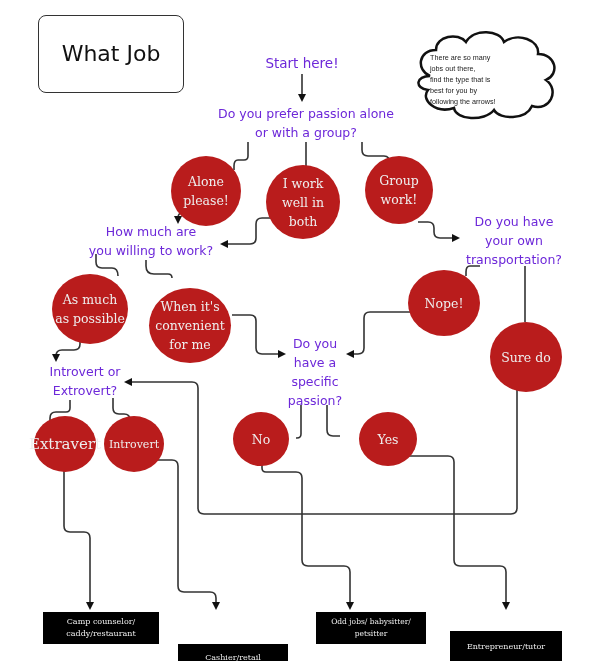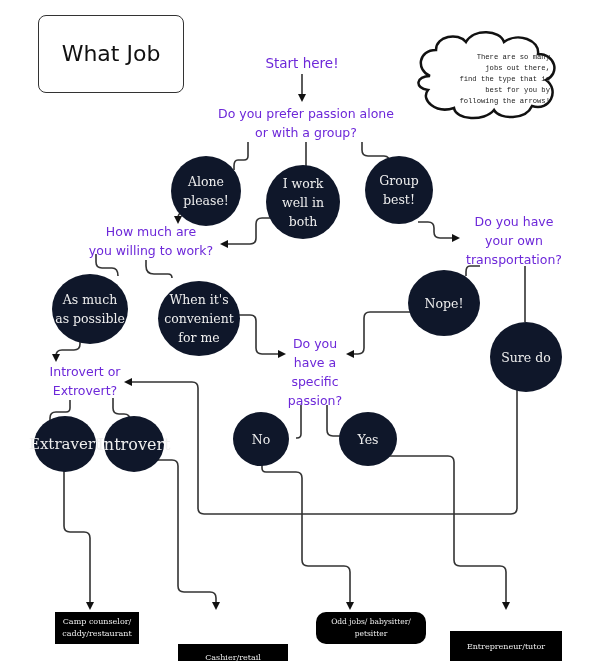--- a/index.html
+++ b/index.html
@@ -5,28 +5,28 @@
   html, body { margin: 0; padding: 0; background: #ffffff; }
   body { width: 603px; height: 661px; position: relative; overflow: hidden;
          font-family: "DejaVu Serif", "Liberation Serif", serif; color: #222; }
   .abs { position: absolute; }
   .title-box { left: 38px; top: 15px; width: 146px; height: 78px; border: 1.5px solid #333;
                border-radius: 8px; box-sizing: border-box; display: flex; flex-direction: column;
                align-items: center; justify-content: center; font-family: "DejaVu Sans", sans-serif;
                font-size: 22px; line-height: 32px; color: #111; }
   .q { text-align: center; font-family: "DejaVu Sans", sans-serif; font-size: 12.5px;
        line-height: 19px; color: #6d28d9; white-space: pre-line; }
-  .circle { background: #0f172a; border-radius: 50%; color: #eee; display: flex; align-items: center;
+  .circle { background: #b91c1c; border-radius: 50%; color: #eee; display: flex; align-items: center;
             justify-content: center; text-align: center; font-family: "DejaVu Serif", serif;
             font-size: 12.5px; line-height: 19px; white-space: pre-line; box-sizing: border-box; }
   .result { background: #000; color: #eee; display: flex; align-items: center; justify-content: center;
             text-align: center; font-family: "DejaVu Serif", serif; font-size: 8px; line-height: 12px;
             white-space: pre-line; }
-  .cloud-text { left: 430px; top: 52px; width: 120px; text-align: right;
-                font-family: Liberation Mono, monospace; font-size: 7.2px; line-height: 11px; color: #222;
+  .cloud-text { left: 430px; top: 52px; width: 120px; text-align: left;
+                font-family: Liberation Sans, sans-serif; font-size: 7.2px; line-height: 11px; color: #222;
                 white-space: pre-line; }
   svg.lines { position: absolute; left: 0; top: 0; }
 </style>
 </head>
 <body>
 
 <svg class="lines" width="603" height="661">
   <defs>
     <marker id="ah" markerWidth="8" markerHeight="8" refX="6" refY="4" orient="auto" markerUnits="userSpaceOnUse">
       <path d="M0,0 L8,4 L0,8 Z" fill="#111"></path>
@@ -93,50 +93,50 @@
 
 <div class="abs q" style="left:196px;top:104px;width:220px;">Do you prefer passion alone
 or with a group?</div>
 
 <div class="abs circle" style="left:171px;top:156px;width:70px;height:70px;">Alone
 please!</div>
 <div class="abs circle" style="left:266px;top:165px;width:74px;height:74px;">I work
 well in
 both</div>
 <div class="abs circle" style="left:365px;top:156px;width:68px;height:68px;">Group
-best!</div>
+work!</div>
 
 <div class="abs q" style="left:76px;top:222px;width:150px;">How much are
 you willing to work?</div>
 
 <div class="abs q" style="left:452px;top:212px;width:124px;">Do you have
 your own
 transportation?</div>
 
 <div class="abs circle" style="left:52px;top:274px;width:76px;height:70px;">As much
 as possible</div>
-<div class="abs circle" style="left:149px;top:281px;width:82px;height:75px;margin-left:9px;">When it's
+<div class="abs circle" style="left:149px;top:288px;width:82px;height:75px;">When it's
 convenient
 for me</div>
 
 <div class="abs circle" style="left:408px;top:270px;width:72px;height:66px;">Nope!</div>
 <div class="abs circle" style="left:490px;top:322px;width:72px;height:70px;">Sure do</div>
 
 <div class="abs q" style="left:278px;top:334px;width:74px;">Do you
 have a
 specific
 passion?</div>
 
 <div class="abs q" style="left:40px;top:362px;width:90px;">Introvert or
 Extrovert?</div>
 
 <div class="abs circle" style="left:233px;top:412px;width:56px;height:54px;">No</div>
-<div class="abs circle" style="left:339px;top:412px;width:58px;height:54px;">Yes</div>
+<div class="abs circle" style="left:359px;top:412px;width:58px;height:54px;">Yes</div>
 
 <div class="abs circle" style="left:34px;top:416px;width:62px;height:56px;font-size:15px;">Extravert</div>
-<div class="abs circle" style="left:104px;top:416px;width:60px;height:56px;font-size:16px;">Introvert</div>
+<div class="abs circle" style="left:104px;top:416px;width:60px;height:56px;font-size:11px;">Introvert</div>
 
-<div class="abs result" style="left:43px;top:612px;width:84px;height:32px;margin-left:12px;">Camp counselor/
+<div class="abs result" style="left:43px;top:612px;width:116px;height:32px;">Camp counselor/
 caddy/restaurant</div>
 <div class="abs result" style="left:178px;top:612px;width:110px;height:28px;margin-top:32px;">Cashier/retail</div>
-<div class="abs result" style="left:316px;top:612px;width:110px;height:32px;font-size:7.5px;border-radius:10px;">Odd jobs/ babysitter/
+<div class="abs result" style="left:316px;top:612px;width:110px;height:32px;font-size:7.5px;">Odd jobs/ babysitter/
 petsitter</div>
 <div class="abs result" style="left:450px;top:612px;width:112px;height:32px;margin-top:19px;">Entrepreneur/tutor</div>
 
 </body></html>

